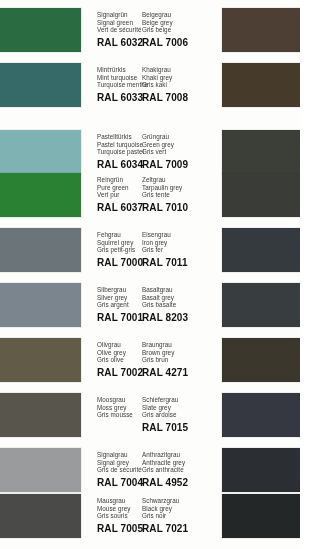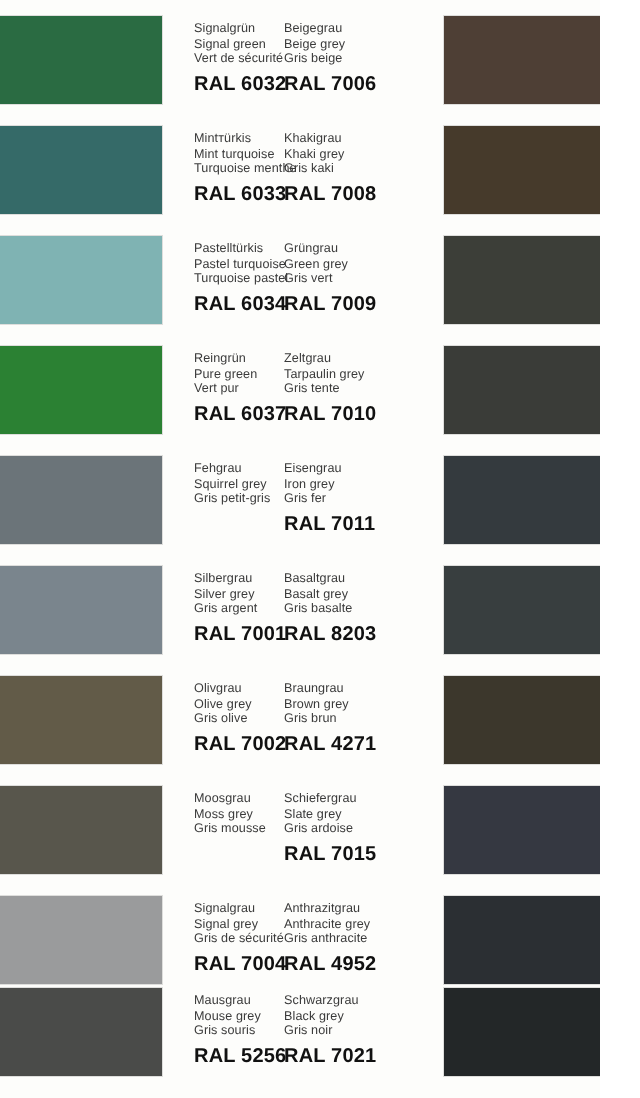--- a/index.html
+++ b/index.html
@@ -114,21 +114,21 @@
       </div>
       <div class="text-right">
         <div class="names">
           <div>Khakigrau</div>
           <div>Khaki grey</div>
           <div>Gris kaki</div>
         </div>
         <div class="ral">RAL 7008</div>
       </div>
     </div>
-    <div class="row" style="top: 118px;">
+    <div class="row" style="top: 130px;">
       <div class="swatch-left" style="background: rgb(127, 179, 179);"></div>
       <div class="swatch-right" style="background: rgb(60, 62, 56);"></div>
       <div class="text-left">
         <div class="names">
           <div>Pastelltürkis</div>
           <div>Pastel turquoise</div>
           <div>Turquoise pastel</div>
         </div>
         <div class="ral">RAL 6034</div>
       </div>
@@ -163,20 +163,21 @@
     </div>
     <div class="row" style="top: 228px;">
       <div class="swatch-left" style="background: rgb(107, 116, 121);"></div>
       <div class="swatch-right" style="background: rgb(52, 58, 62);"></div>
       <div class="text-left">
         <div class="names">
           <div>Fehgrau</div>
           <div>Squirrel grey</div>
           <div>Gris petit-gris</div>
         </div>
+        <div class="ral">RAL 7000</div>
       </div>
       <div class="text-right">
         <div class="names">
           <div>Eisengrau</div>
           <div>Iron grey</div>
           <div>Gris fer</div>
         </div>
         <div class="ral">RAL 7011</div>
       </div>
     </div>
@@ -261,21 +262,21 @@
     </div>
     <div class="row" style="top: 494px;">
       <div class="swatch-left" style="background: rgb(74, 75, 73);"></div>
       <div class="swatch-right" style="background: rgb(35, 39, 40);"></div>
       <div class="text-left">
         <div class="names">
           <div>Mausgrau</div>
           <div>Mouse grey</div>
           <div>Gris souris</div>
         </div>
-        <div class="ral">RAL 5256</div>
+        <div class="ral">RAL 7005</div>
       </div>
       <div class="text-right">
         <div class="names">
           <div>Schwarzgrau</div>
           <div>Black grey</div>
           <div>Gris noir</div>
         </div>
         <div class="ral">RAL 7021</div>
       </div>
     </div>

